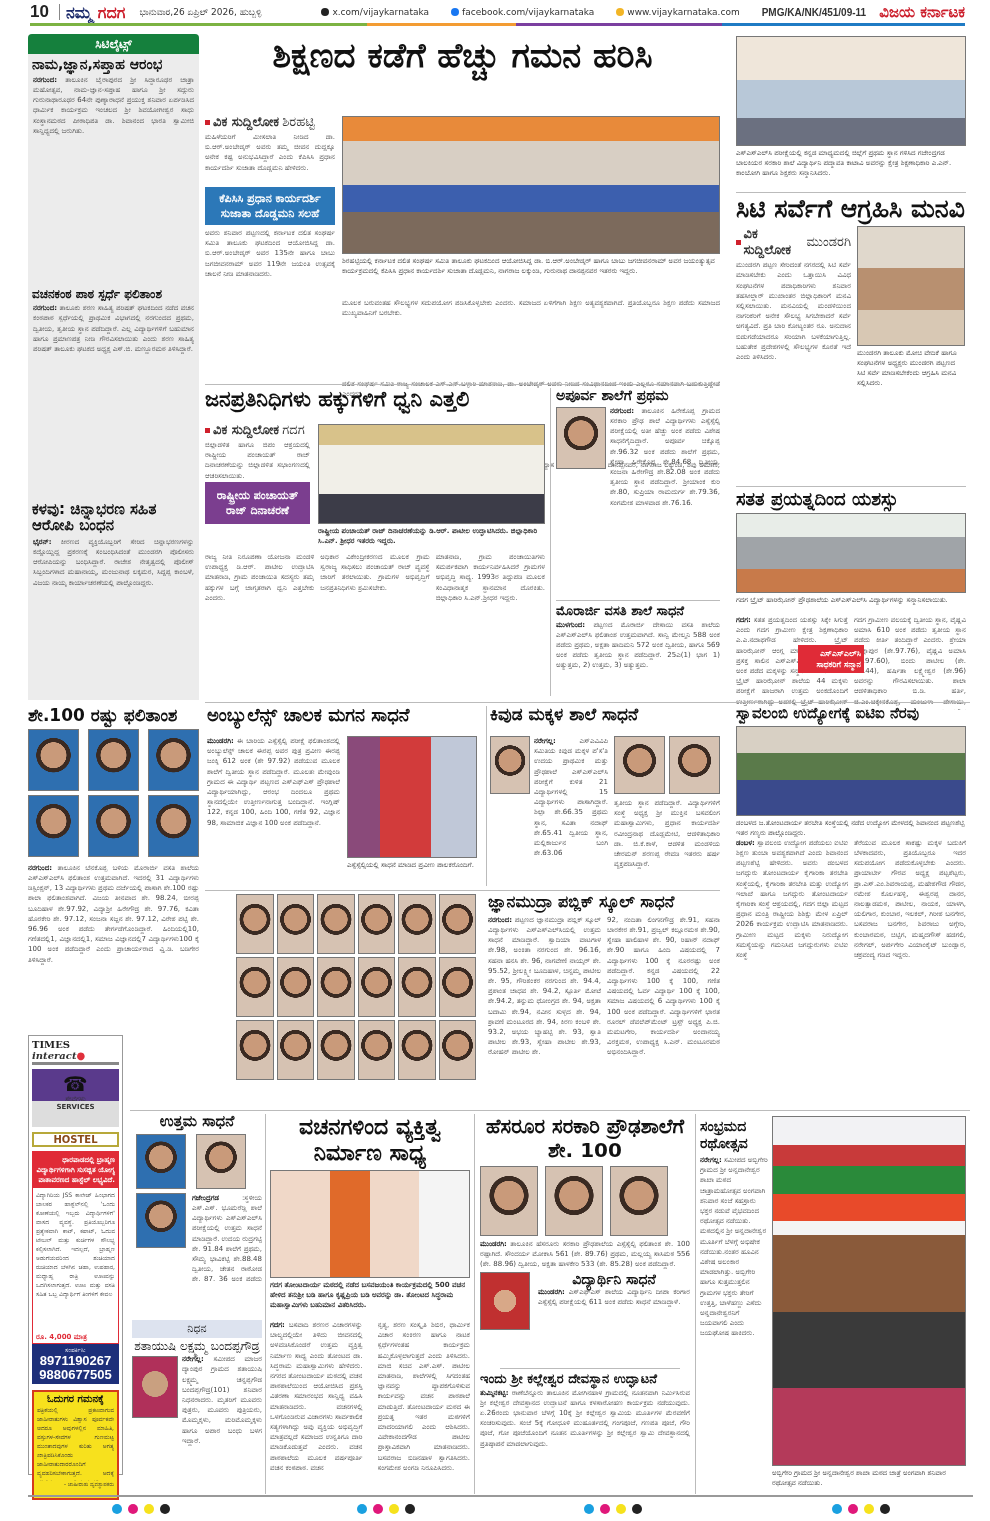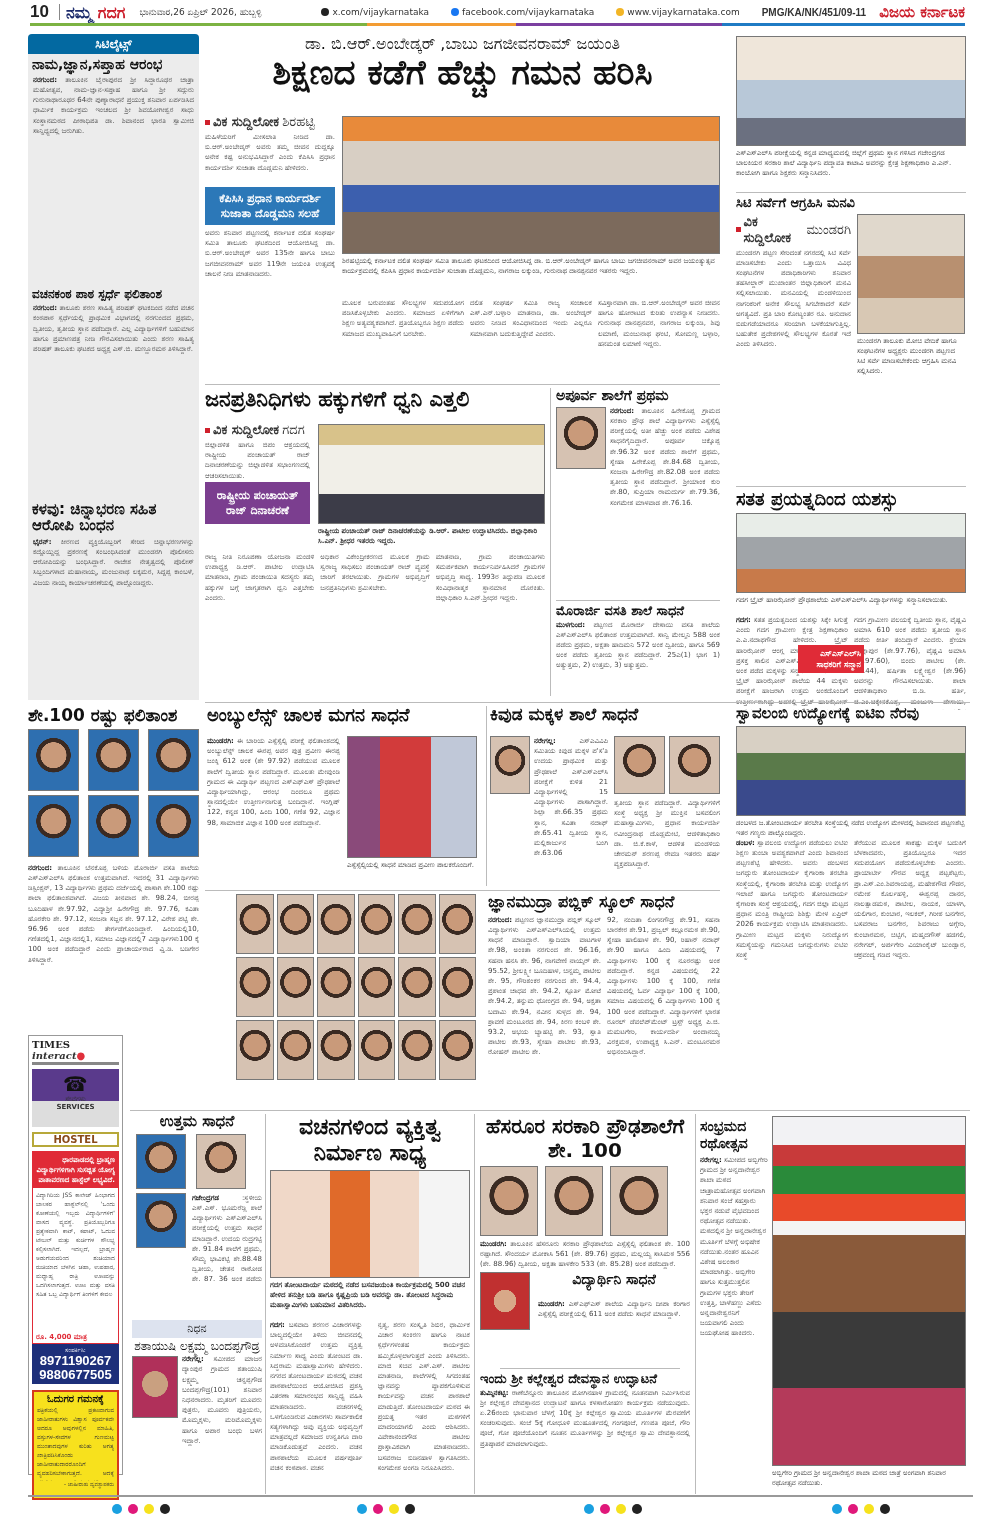--- a/index.html
+++ b/index.html
@@ -52,21 +52,21 @@
   <span class="mitem">
       <span class="dot" style="background:#f2b526"></span>
       <span>www.vijaykarnataka.com</span>
     </span>
   <span class="pmg">PMG/KA/NK/451/09-11</span>
   <span class="brand">ವಿಜಯ ಕರ್ನಾಟಕ</span>
 </div>
 <div class="colorbar"></div>
 
 <div class="abs sidebox" style="left:28px;top:34px;width:171px;height:666px;border-radius:4px 4px 0 0">
-  <div class="bluebadge" style="background:#0369a1;font-size:12px;padding:3px 0;border-radius:4px 4px 0 0">ಸಿಟಿಲೈಟ್ಸ್</div>
+  <div class="bluebadge" style="background:#15803d;font-size:12px;padding:3px 0;border-radius:4px 4px 0 0">ಸಿಟಿಲೈಟ್ಸ್</div>
   <div class="hl" style="font-size:14px;padding:3px 4px">ನಾಮ,ಜ್ಞಾನ,ಸಪ್ತಾಹ ಆರಂಭ</div>
   <div class="txt" style="padding:0 5px;height:210px"><b>ನರಗುಂದ:</b> <span>ತಾಲೂಕಿನ ಬೈರಾಪುರದ ಶ್ರೀ ಸಿದ್ಧಾರೂಢರ ಜಾತ್ರಾ ಮಹೋತ್ಸವ, ನಾಮ-ಜ್ಞಾನ-ಸಪ್ತಾಹ ಹಾಗೂ ಶ್ರೀ ಸದ್ಗುರು ಗುರುನಾಥಾರೂಢರ 64ನೇ ಪುಣ್ಯಾರಾಧನೆ ಪ್ರಯುಕ್ತ ಶನಿವಾರ ಏರ್ಪಡಿಸಿದ ಧಾರ್ಮಿಕ ಕಾರ್ಯಕ್ರಮ ಇಂಚಲದ ಶ್ರೀ ಶಿವಯೋಗೀಶ್ವರ ಸಾಧು ಸಂಸ್ಥಾನಮಠದ ಪೀಠಾಧಿಪತಿ ಡಾ. ಶಿವಾನಂದ ಭಾರತಿ ಸ್ವಾಮೀಜಿ ಸಾನ್ನಿಧ್ಯದಲ್ಲಿ ಜರುಗಿತು.</span></div>
   <div class="hl" style="font-size:12px;padding:3px 4px">ವಚನಕಂಠ ಪಾಠ ಸ್ಪರ್ಧೆ ಫಲಿತಾಂಶ</div>
   <div class="txt" style="padding:0 5px;height:196px"><b>ನರಗುಂದ:</b> <span>ತಾಲೂಕು ಶರಣ ಸಾಹಿತ್ಯ ಪರಿಷತ್ ಘಟಕದಿಂದ ನಡೆದ ವಚನ ಕಂಠಪಾಠ ಸ್ಪರ್ಧೆಯಲ್ಲಿ ಪ್ರಾಥಮಿಕ ವಿಭಾಗದಲ್ಲಿ ನರಗುಂದದ ಪ್ರಥಮ, ದ್ವಿತೀಯ, ತೃತೀಯ ಸ್ಥಾನ ಪಡೆದಿದ್ದಾರೆ. ಎಲ್ಲ ವಿದ್ಯಾರ್ಥಿಗಳಿಗೆ ಬಹುಮಾನ ಹಾಗೂ ಪ್ರಮಾಣಪತ್ರ ನೀಡಿ ಗೌರವಿಸಲಾಯಿತು ಎಂದು ಶರಣ ಸಾಹಿತ್ಯ ಪರಿಷತ್ ತಾಲೂಕು ಘಟಕದ ಅಧ್ಯಕ್ಷ ಎಸ್.ಜಿ. ಮಣ್ಣೂರಮಠ ತಿಳಿಸಿದ್ದಾರೆ.</span></div>
   <div class="hl" style="font-size:15px;padding:3px 4px">ಕಳವು: ಚಿನ್ನಾಭರಣ ಸಹಿತ ಆರೋಪಿ ಬಂಧನ</div>
   <div class="txt" style="padding:0 5px;height:150px"><b>ಭೈರನ್:</b> <span>ಕೀರಣದ ವ್ಯಕ್ತಿಯೊಬ್ಬರಿಗೆ ಸೇರಿದ ಚಿನ್ನಾಭರಣಗಳನ್ನು ಕದ್ದೊಯ್ದಿದ್ದ ಪ್ರಕರಣಕ್ಕೆ ಸಂಬಂಧಿಸಿದಂತೆ ಮುಂಡರಗಿ ಪೊಲೀಸರು ಆರೋಪಿಯನ್ನು ಬಂಧಿಸಿದ್ದಾರೆ. ರಾಜೇಶ ನೇತೃತ್ವದಲ್ಲಿ ಪೊಲೀಸ್ ಸಿಬ್ಬಂದಿಗಳಾದ ಮಹಾನಾಯ್ಕ, ಮಂಜುನಾಥ ಲಕ್ಕಮರ, ಸಿದ್ದಪ್ಪ ಕಾಂಬಳೆ, ವಿಜಯ ನಾಯ್ಕ ಕಾರ್ಯಾಚರಣೆಯಲ್ಲಿ ಪಾಲ್ಗೊಂಡಿದ್ದರು.</span></div>
 </div>
 
 <div class="abs" style="left:28px;top:707px;width:171px">
   <div class="hl" style="font-size:17px;margin-bottom:4px">ಶೇ.100 ರಷ್ಟು ಫಲಿತಾಂಶ</div>
@@ -100,48 +100,47 @@
     <div style="font-family:'Liberation Sans',sans-serif;font-weight:bold;font-size:13px;line-height:14px">9880677505</div>
   </div>
   <div style="margin-top:6px;background:#f7e11d;border:2px solid #d43a1d;padding:2px 3px;height:110px;overflow:hidden">
     <div class="hl" style="font-size:10px;text-align:center">ಓದುಗರ ಗಮನಕ್ಕೆ</div>
     <div class="txt" style="font-size:6px;line-height:9px;color:#333;height:76px">ಪತ್ರಿಕೆಯಲ್ಲಿ ಪ್ರಕಟವಾಗುವ ಜಾಹೀರಾತುಗಳು ವಿಶ್ವಾಸ ಪೂರ್ವಕವೇ ಆದರೂ ಅವುಗಳಲ್ಲಿನ ಮಾಹಿತಿ, ವಸ್ತುಗಳ-ಸೇವೆಗಳ ಗುಣಮಟ್ಟ ಮುಂತಾದವುಗಳ ಕುರಿತು ಅಗತ್ಯ ಖಾತ್ರಿಪಡಿಸಿಕೊಂಡು ಜಾಹೀರಾತುದಾರರೊಂದಿಗೆ ವ್ಯವಹರಿಸಬೇಕಾಗುತ್ತದೆ. ಅದಕ್ಕೆ ಪತ್ರಿಕೆಯು ಜವಾಬ್ದಾರಿಯಾಗುವುದಿಲ್ಲ.</div>
     <div style="font-size:5.5px;text-align:right;color:#333">- ಜಾಹೀರಾತು ವ್ಯವಸ್ಥಾಪಕರು</div>
   </div>
 </div>
 
 <div class="abs" style="left:205px;top:36px;width:515px;height:340px">
-  <div class="hl" style="font-size:16px;text-align:center;font-weight:normal">ಡಾ. ಬಿ.ಆರ್.ಅಂಬೇಡ್ಕರ್ ,ಬಾಬು ಜಗಜೀವನರಾಮ್ ಜಯಂತಿ</div>
   <div class="hl" style="font-size:34px;text-align:center;margin-top:2px">ಶಿಕ್ಷಣದ ಕಡೆಗೆ ಹೆಚ್ಚು ಗಮನ ಹರಿಸಿ</div>
   <div style="position:absolute;left:0;top:78px;width:130px">
     <div class="byline">
         <span class="sq"></span>
         <b>ವಿಕ ಸುದ್ದಿಲೋಕ</b> 
         <span>ಶಿರಹಟ್ಟಿ</span>
       </div>
     <div class="txt" style="height:52px">ಮಹಿಳೆಯರಿಗೆ ಮೀಸಲಾತಿ ನೀಡಿದ ಡಾ. ಬಿ.ಆರ್.ಅಂಬೇಡ್ಕರ್ ಅವರು ತಮ್ಮ ಜೀವನ ದುದ್ದಕ್ಕೂ ಅನೇಕ ಕಷ್ಟ ಅನುಭವಿಸಿದ್ದಾರೆ ಎಂದು ಕೆಪಿಸಿಸಿ ಪ್ರಧಾನ ಕಾರ್ಯದರ್ಶಿ ಸುಜಾತಾ ದೊಡ್ಡಮನಿ ಹೇಳಿದರು.</div>
     <div class="bluebadge" style="font-size:11px;line-height:15px;padding:4px 3px;margin:3px 0">ಕೆಪಿಸಿಸಿ ಪ್ರಧಾನ ಕಾರ್ಯದರ್ಶಿ ಸುಜಾತಾ ದೊಡ್ಡಮನಿ ಸಲಹೆ</div>
     <div class="txt" style="height:100px">ಅವರು ಶನಿವಾರ ಪಟ್ಟಣದಲ್ಲಿ ಕರ್ನಾಟಕ ದಲಿತ ಸಂಘರ್ಷ ಸಮಿತಿ ತಾಲೂಕು ಘಟಕದಿಂದ ಆಯೋಜಿಸಿದ್ದ ಡಾ. ಬಿ.ಆರ್.ಅಂಬೇಡ್ಕರ್ ಅವರ 135ನೇ ಹಾಗೂ ಬಾಬು ಜಗಜೀವನರಾಮ್ ಅವರ 119ನೇ ಜಯಂತಿ ಉತ್ಸವಕ್ಕೆ ಚಾಲನೆ ನೀಡಿ ಮಾತನಾಡಿದರು.</div>
   </div>
   <div class="img photo" style="position:absolute;left:137px;top:80px;width:378px;height:138px;background:linear-gradient(180deg,#e88a3a 0 18%,#d8cfc4 18% 50%,#3c5fae 50% 70%,#7c6a5c 70%)"></div>
   <div class="cap" style="position:absolute;left:137px;top:220px;width:378px;height:40px;overflow:hidden">ಶಿರಹಟ್ಟಿಯಲ್ಲಿ ಕರ್ನಾಟಕ ದಲಿತ ಸಂಘರ್ಷ ಸಮಿತಿ ತಾಲೂಕು ಘಟಕದಿಂದ ಆಯೋಜಿಸಿದ್ದ ಡಾ. ಬಿ.ಆರ್.ಅಂಬೇಡ್ಕರ್ ಹಾಗೂ ಬಾಬು ಜಗಜೀವನರಾಮ್ ಅವರ ಜಯಂತ್ಯುತ್ಸವ ಕಾರ್ಯಕ್ರಮದಲ್ಲಿ ಕೆಪಿಸಿಸಿ ಪ್ರಧಾನ ಕಾರ್ಯದರ್ಶಿ ಸುಜಾತಾ ದೊಡ್ಡಮನಿ, ನಾಗರಾಜ ಲಕ್ಕುಂಡಿ, ಗುರುನಾಥ ದಾನಪ್ಪನವರ ಇತರರು ಇದ್ದರು.</div>
-  <div style="position:absolute;left:137px;top:262px;width:378px;display:grid;grid-template-columns:repeat(3,1fr);gap:6px">
+  <div style="position:absolute;left:137px;top:262px;width:378px;display:grid;grid-template-columns:repeat(1,1fr);gap:6px">
     <div class="txt" style="height:75px">ಮೂಲಕ ಬರುವಂತಹ ಸೌಲಭ್ಯಗಳ ಸದುಪಯೋಗ ಪಡಿಸಿಕೊಳ್ಳಬೇಕು ಎಂದರು. ಸಮಾಜದ ಏಳಿಗೆಗಾಗಿ ಶಿಕ್ಷಣ ಅತ್ಯವಶ್ಯಕವಾಗಿದೆ. ಪ್ರತಿಯೊಬ್ಬರೂ ಶಿಕ್ಷಣ ಪಡೆದು ಸಮಾಜದ ಮುಖ್ಯವಾಹಿನಿಗೆ ಬರಬೇಕು.</div>
     <div class="txt" style="height:75px">ದಲಿತ ಸಂಘರ್ಷ ಸಮಿತಿ ರಾಜ್ಯ ಸಂಚಾಲಕ ಎಸ್.ಎನ್.ಬಳ್ಳಾರಿ ಮಾತನಾಡಿ, ಡಾ. ಅಂಬೇಡ್ಕರ್ ಅವರು ನೀಡಿದ ಸಂವಿಧಾನದಿಂದ ಇಂದು ಎಲ್ಲರೂ ಸಮಾನವಾಗಿ ಬದುಕುತ್ತಿದ್ದೇವೆ ಎಂದರು.</div>
     <div class="txt" style="height:75px">ಸವಿಸ್ತಾರವಾಗಿ ಡಾ. ಬಿ.ಆರ್.ಅಂಬೇಡ್ಕರ್ ಅವರ ಜೀವನ ಹಾಗೂ ಹೋರಾಟದ ಕುರಿತು ಉಪನ್ಯಾಸ ನೀಡಿದರು. ಗುರುನಾಥ ದಾನಪ್ಪನವರ, ನಾಗರಾಜ ಲಕ್ಕುಂಡಿ, ಶಿವು ಲಮಾಣಿ, ಮಂಜುನಾಥ ಘಂಟಿ, ಸೋಮಣ್ಣ ಬಳ್ಳಾರಿ, ಹನಮಂತ ಲಮಾಣಿ ಇದ್ದರು.</div>
   </div>
 </div>
 
 <div class="abs" style="left:736px;top:36px;width:230px">
   <div class="img photo" style="height:110px;background:linear-gradient(180deg,#efe6da 0 40%,#b8c8d8 40% 75%,#6b7080 75%)"></div>
   <div class="cap" style="margin-top:2px;height:40px;overflow:hidden">ಎಸ್‌ಎಸ್‌ಎಲ್‌ಸಿ ಪರೀಕ್ಷೆಯಲ್ಲಿ ಕನ್ನಡ ಮಾಧ್ಯಮದಲ್ಲಿ ಜಿಲ್ಲೆಗೆ ಪ್ರಥಮ ಸ್ಥಾನ ಗಳಿಸಿದ ಗಜೇಂದ್ರಗಡ ಬಾಲಕಿಯರ ಸರಕಾರಿ ಶಾಲೆ ವಿದ್ಯಾರ್ಥಿನಿ ಪದ್ಮಾವತಿ ಕಾಟಾವಿ ಅವರನ್ನು ಕ್ಷೇತ್ರ ಶಿಕ್ಷಣಾಧಿಕಾರಿ ಎ.ಎನ್. ಕಾಂಬೋಗಿ ಹಾಗೂ ಶಿಕ್ಷಕರು ಸನ್ಮಾನಿಸಿದರು.</div>
 </div>
 <div class="rule" style="left:736px;top:192px;width:230px;height:1px"></div>
 <div class="abs" style="left:736px;top:196px;width:230px;height:285px">
-  <div class="hl" style="font-size:13px">ಸಿಟಿ ಸರ್ವೆಗೆ ಆಗ್ರಹಿಸಿ ಮನವಿ</div>
+  <div class="hl" style="font-size:25px">ಸಿಟಿ ಸರ್ವೆಗೆ ಆಗ್ರಹಿಸಿ ಮನವಿ</div>
   <div style="display:flex;gap:6px;margin-top:4px">
     <div style="width:115px">
       <div class="byline">
           <span class="sq"></span>
           <b>ವಿಕ ಸುದ್ದಿಲೋಕ</b> 
           <span>ಮುಂಡರಗಿ</span>
         </div>
       <div class="txt" style="height:240px">ಮುಂಡರಗಿ ಪಟ್ಟಣ ಸೇರಿದಂತೆ ನಗರದಲ್ಲಿ ಸಿಟಿ ಸರ್ವೆ ಮಾಡಿಸಬೇಕು ಎಂದು ಒತ್ತಾಯಿಸಿ ವಿವಿಧ ಸಂಘಟನೆಗಳ ಪದಾಧಿಕಾರಿಗಳು ಶನಿವಾರ ತಹಸೀಲ್ದಾರ್ ಮುಖಾಂತರ ಜಿಲ್ಲಾಧಿಕಾರಿಗೆ ಮನವಿ ಸಲ್ಲಿಸಲಾಯಿತು. ಮನವಿಯಲ್ಲಿ ಮಂಡಳಿಯಿಂದ ನಾಗರಿಕರಿಗೆ ಅನೇಕ ಸೌಲಭ್ಯ ಸಿಗಬೇಕಾದರೆ ಸರ್ವೆ ಅಗತ್ಯವಿದೆ. ಪ್ರತಿ ಬಾರಿ ಕೋಟ್ಯಂತರ ರೂ. ಅನುದಾನ ಬಿಡುಗಡೆಯಾದರೂ ಸರಿಯಾಗಿ ಬಳಕೆಯಾಗುತ್ತಿಲ್ಲ. ಬಹುತೇಕ ಪ್ರದೇಶಗಳಲ್ಲಿ ಸೌಲಭ್ಯಗಳ ಕೊರತೆ ಇದೆ ಎಂದು ತಿಳಿಸಿದರು.</div>
     </div>
     <div style="width:108px">
@@ -295,21 +294,21 @@
   <div style="display:flex;gap:7px;margin-top:4px">
     <div class="face2 photo" style="width:58px;height:70px"></div>
     <div class="face2 photo" style="width:58px;height:70px"></div>
     <div class="face2 photo" style="width:58px;height:70px"></div>
   </div>
   <div class="txt" style="margin-top:3px;height:32px"><b>ಮುಂಡರಗಿ:</b> <span>ತಾಲೂಕಿನ ಹೆಸರೂರು ಸರಕಾರಿ ಪ್ರೌಢಶಾಲೆಯ ಎಸ್ಸೆಸ್ಸೆಲ್ಸಿ ಫಲಿತಾಂಶ ಶೇ. 100 ರಷ್ಟಾಗಿದೆ. ಸೌಂದರ್ಯ ಮೋಕಾಸಿ 561 (ಶೇ. 89.76) ಪ್ರಥಮ, ಮಲ್ಲಯ್ಯ ಸಾಸಿಮಠ 556 (ಶೇ. 88.96) ದ್ವಿತೀಯ, ಅಕ್ಷತಾ ಹಾಳಕೇರಿ 533 (ಶೇ. 85.28) ಅಂಕ ಪಡೆದಿದ್ದಾರೆ.</span></div>
 </div>
 <div class="abs" style="left:480px;top:1272px;width:210px;height:100px">
   <div class="img photo" style="float:left;width:50px;height:58px;margin-right:8px;background:radial-gradient(circle at 50% 50%,#d8a888 0 30%,#c03030 31%)"></div>
   <div class="hl" style="font-size:14px;text-align:center">ವಿದ್ಯಾರ್ಥಿನಿ ಸಾಧನೆ</div>
-  <div class="txt" style="margin-top:12px;height:40px"><b>ಮುಂಡರಗಿ:</b> <span>ಎಸ್‌ಎಫ್‌ಎಸ್ ಶಾಲೆಯ ವಿದ್ಯಾರ್ಥಿನಿ ದೀಪಾ ಕರಿಗಾರ ಎಸ್ಸೆಸ್ಸೆಲ್ಸಿ ಪರೀಕ್ಷೆಯಲ್ಲಿ 611 ಅಂಕ ಪಡೆದು ಸಾಧನೆ ಮಾಡಿದ್ದಾಳೆ.</span></div>
+  <div class="txt" style="margin-top:0;height:40px"><b>ಮುಂಡರಗಿ:</b> <span>ಎಸ್‌ಎಫ್‌ಎಸ್ ಶಾಲೆಯ ವಿದ್ಯಾರ್ಥಿನಿ ದೀಪಾ ಕರಿಗಾರ ಎಸ್ಸೆಸ್ಸೆಲ್ಸಿ ಪರೀಕ್ಷೆಯಲ್ಲಿ 611 ಅಂಕ ಪಡೆದು ಸಾಧನೆ ಮಾಡಿದ್ದಾಳೆ.</span></div>
 </div>
 <div class="rule" style="left:500px;top:1368px;width:180px;height:1px"></div>
 <div class="abs" style="left:480px;top:1372px;width:210px;height:120px">
   <div class="hl" style="font-size:13px">ಇಂದು ಶ್ರೀ ಕಲ್ಲೇಶ್ವರ ದೇವಸ್ಥಾನ ಉದ್ಘಾಟನೆ</div>
   <div class="txt" style="margin-top:2px;height:100px"><b>ತುಮ್ಮಿನಕಟ್ಟಿ:</b> <span>ರಾಣೆಬೆನ್ನೂರು ತಾಲೂಕಿನ ಮೋಗಿನಹಾಳ ಗ್ರಾಮದಲ್ಲಿ ನೂತನವಾಗಿ ನಿರ್ಮಿಸಿರುವ ಶ್ರೀ ಕಲ್ಲೇಶ್ವರ ದೇವಸ್ಥಾನದ ಉದ್ಘಾಟನೆ ಹಾಗೂ ಕಳಸಾರೋಹಣ ಕಾರ್ಯಕ್ರಮ ನಡೆಯುವುದು. ಏ.26ರಂದು ಭಾನುವಾರ ಬೆಳಗ್ಗೆ 10ಕ್ಕೆ ಶ್ರೀ ಕಲ್ಲೇಶ್ವರ ಸ್ವಾಮಿಯ ಮೂರ್ತಿಗಳ ಮೆರವಣಿಗೆ ಸಂಚರಿಸುವುದು. ಸಂಜೆ 5ಕ್ಕೆ ಗೋಧೂಳಿ ಮುಹೂರ್ತದಲ್ಲಿ ಗಂಗಪೂಜೆ, ಗಣಪತಿ ಪೂಜೆ, ಗೌರಿ ಪೂಜೆ, ಗೋ ಪೂಜೆಯೊಂದಿಗೆ ನೂತನ ಮೂರ್ತಿಗಳನ್ನು ಶ್ರೀ ಕಲ್ಲೇಶ್ವರ ಸ್ವಾಮಿ ದೇವಸ್ಥಾನದಲ್ಲಿ ಪ್ರತಿಷ್ಠಾಪನೆ ಮಾಡಲಾಗುವುದು.</span></div>
 </div>
 <div class="rule" style="left:695px;top:1114px;width:1px;height:380px"></div>
 
 <div class="abs" style="left:700px;top:1118px;width:68px;height:372px">
   <div class="hl" style="font-size:14px;line-height:17px">ಸಂಭ್ರಮದ ರಥೋತ್ಸವ</div>

